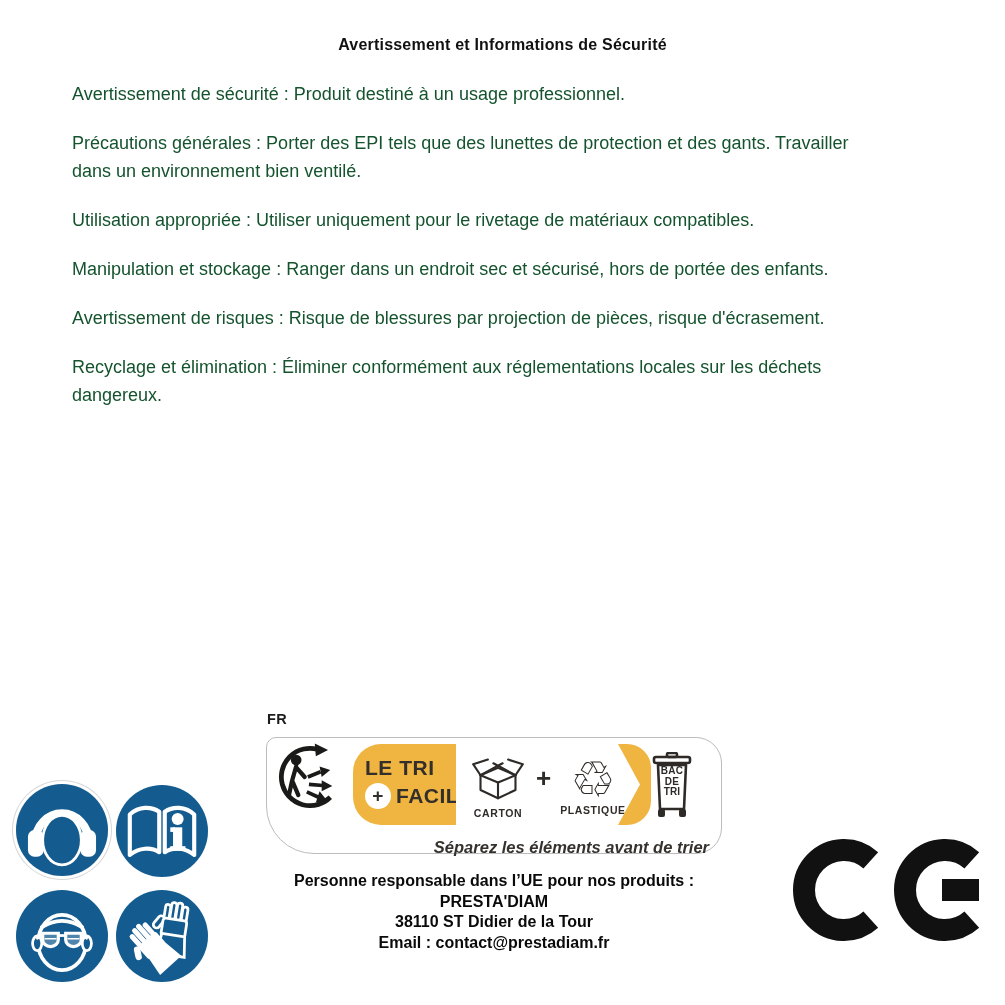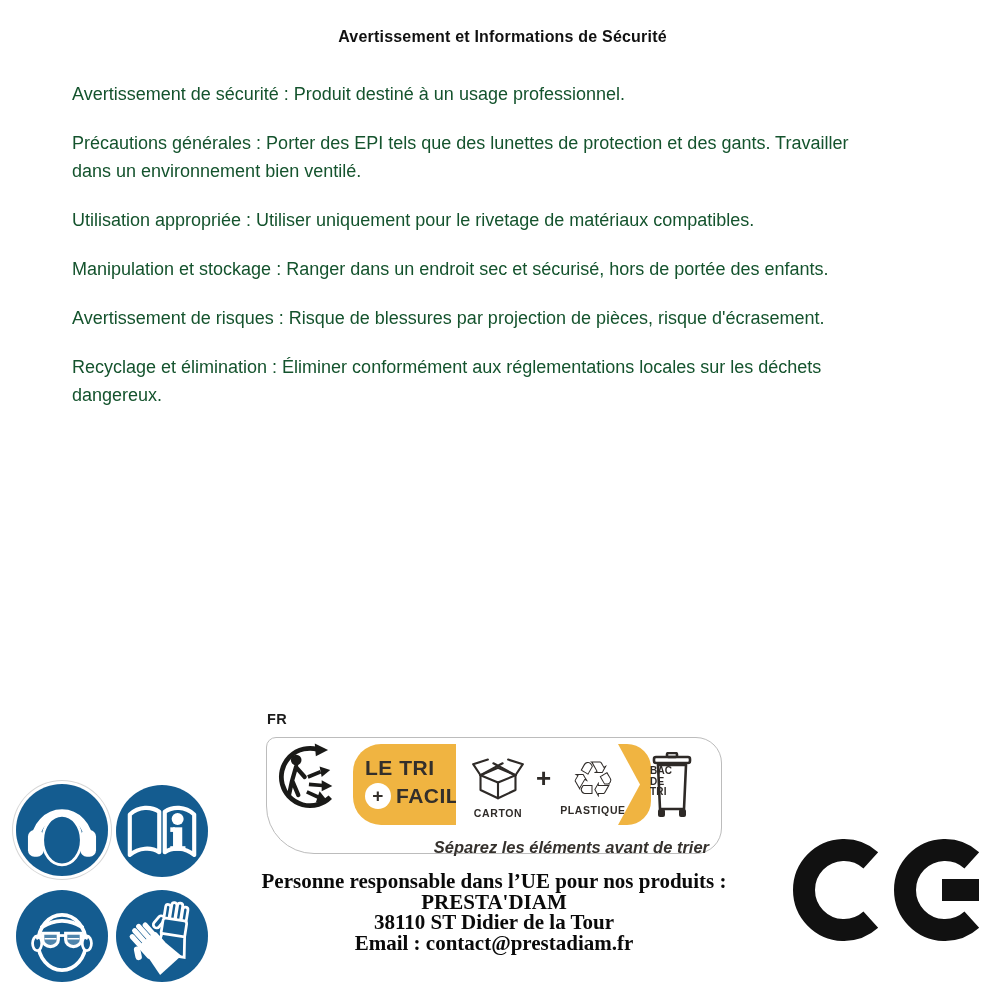--- a/index.html
+++ b/index.html
@@ -2,21 +2,21 @@
 <html><head>
 <meta charset="utf-8">
 <style>
   html,body{margin:0;padding:0;}
   body{
     width:1005px;height:1005px;position:relative;overflow:hidden;
     background:#ffffff;color:#0b0b0b;
     font-family:"Liberation Sans", sans-serif;
   }
   .title{
-    position:absolute;top:28px;left:0;width:100%;
+    position:absolute;top:36px;left:0;width:100%;
     text-align:center;font-size:16px;font-weight:700;color:#111;
     letter-spacing:.2px;
   }
   .paragraphs{
     position:absolute;top:80px;left:72px;right:30px;
     font-size:18px;line-height:28px;color:#14532d;
   }
   .paragraphs p{margin:0 0 21px 0;white-space:pre-line;}
 
   
@@ -49,33 +49,33 @@
     clip-path:polygon(0 0,162px 0,184px 50%,162px 100%,0 100%);
     display:flex;align-items:center;justify-content:flex-start;
     gap:9px;padding-left:13px;box-sizing:border-box;
   }
   .mat{display:flex;flex-direction:column;align-items:center;margin-top:4px;}
   .matlabel{font-size:10.5px;font-weight:700;letter-spacing:.6px;color:#2F2B28;margin-top:2px;}
   .plus-sep{font-size:26px;font-weight:800;color:#2F2B28;margin-top:-12px;}
   .recyc-glyph{font-family:"DejaVu Sans",sans-serif;font-size:50px;line-height:44px;color:#2F2B28;}
   .bin{position:absolute;left:297px;top:8px;width:44px;height:66px;}
   .binlabel{
-    position:absolute;left:297px;top:22px;width:44px;
+    position:absolute;left:297px;top:22px;width:44px;text-align:center;
     font-size:10px;font-weight:700;line-height:10.5px;color:#2e2a27;
     white-space:pre-line;letter-spacing:.2px;
   }
   .tagline{
     position:absolute;right:12px;top:76px;
     font-style:italic;font-weight:600;font-size:16.5px;color:#35312d;margin-top:24px;
   }
 
   
   .responsible{
     position:absolute;left:246px;top:871px;width:496px;
-    text-align:center;font-weight:700;font-size:21px;line-height:20.5px;color:#0a0a0a;font-family:Liberation Serif, serif;
+    text-align:center;font-weight:700;font-size:16px;line-height:20.5px;color:#0a0a0a;
   }
 
   
   .ce{position:absolute;left:792px;top:834px;width:210px;height:112px;}
   .ce svg{display:block;width:100%;height:100%;}
 </style>
 </head>
 <body>
 
 <div class="title">Avertissement et Informations de Sécurité</div>

